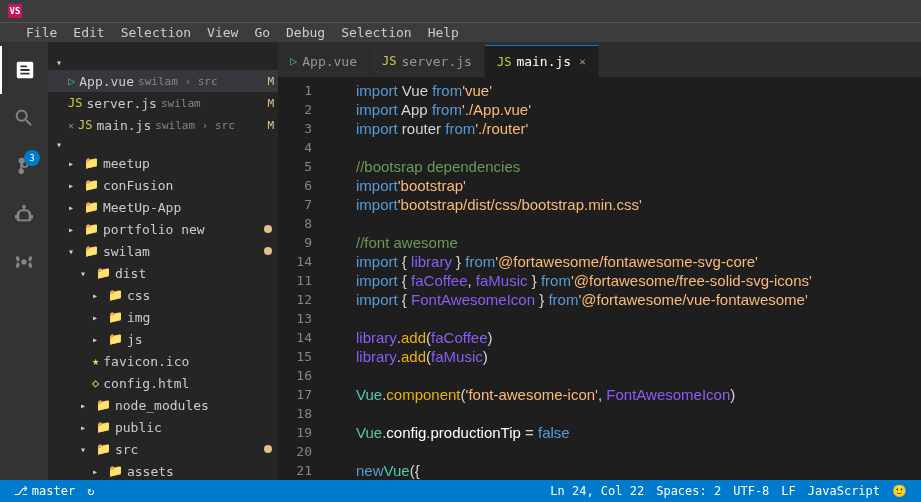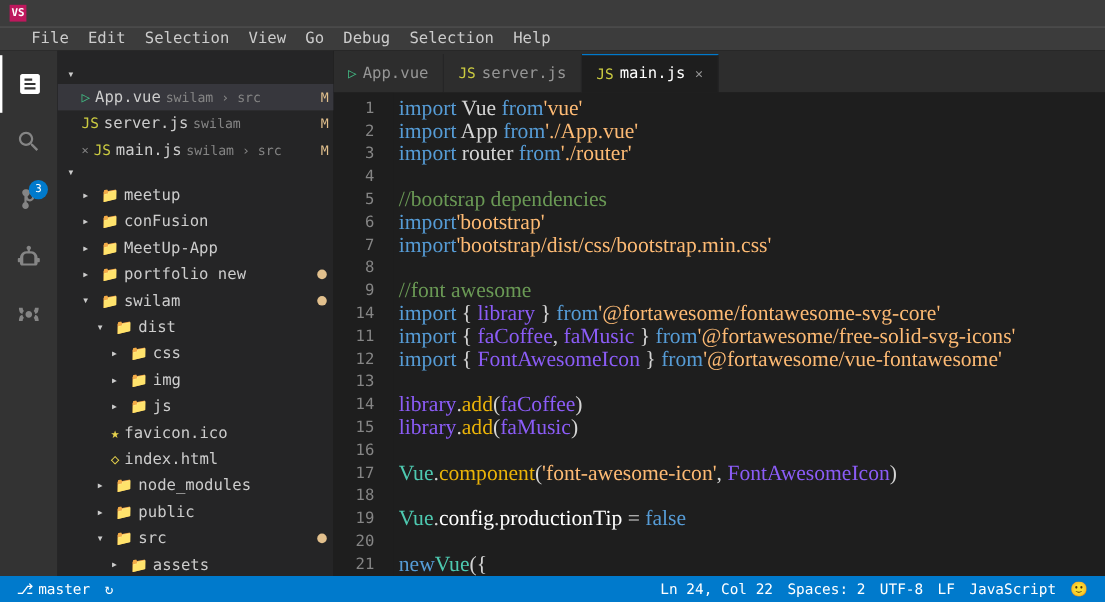--- a/index.html
+++ b/index.html
@@ -245,27 +245,28 @@
       font-size: 13px;
       line-height: 19px;
       padding: 4px 0;
       text-align: right;
       padding-right: 16px;
       flex-shrink: 0;
       user-select: none;
     }
     #code-content {
       flex: 1;
-      font-family: Liberation Serif, serif;
-      font-size: 18px;
+      font-family: Liberation Sans, sans-serif;
+      font-size: 15px;
       line-height: 19px;
       padding: 4px 0 4px 4px;
       overflow: auto;
       white-space: pre;
       color: #d4d4d4;
+      margin-left: 24px;
     }
     .code-line {
       height: 19px;
       display: flex;
       align-items: center;
     }
 
     
     .kw { color: #569cd6; }
     .str { color: #fdba74; }
@@ -427,21 +428,21 @@
         <span>js</span>
       </div>
       <div class="tree-item tree-indent-2">
         <span style="width:12px;display:inline-block"></span>
         <span class="file-icon" style="color:#e8d44d">★</span>
         <span>favicon.ico</span>
       </div>
       <div class="tree-item tree-indent-2">
         <span style="width:12px;display:inline-block"></span>
         <span class="file-icon" style="color:#e8d44d">◇</span>
-        <span>index.html</span>
+        <span>config.html</span>
       </div>
       <div class="tree-item tree-indent-2">
         <span class="chevron">▸</span>
         <span class="file-icon icon-folder">📁</span>
         <span>node_modules</span>
       </div>
       <div class="tree-item tree-indent-2">
         <span class="chevron">▸</span>
         <span class="file-icon icon-folder">📁</span>
         <span>public</span>

